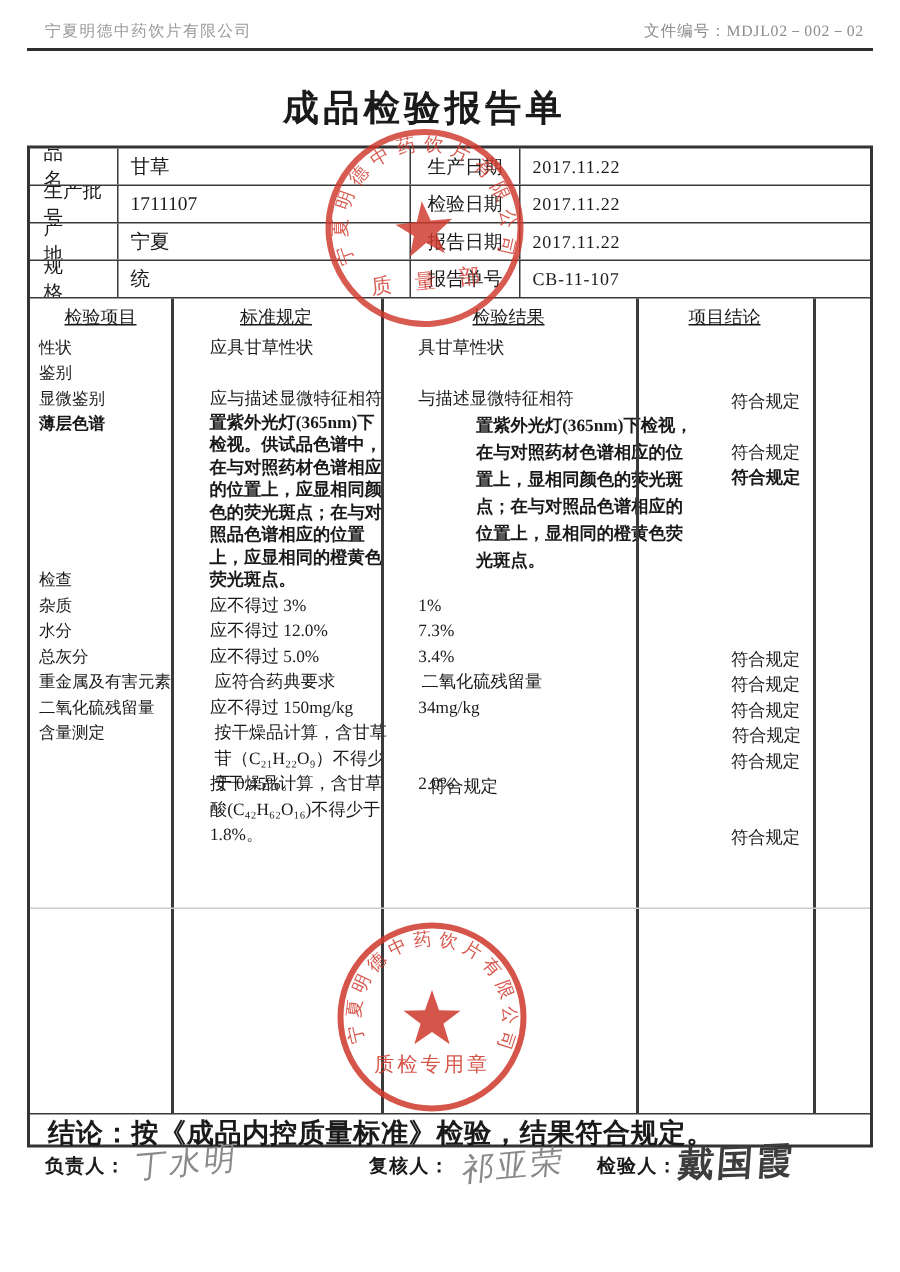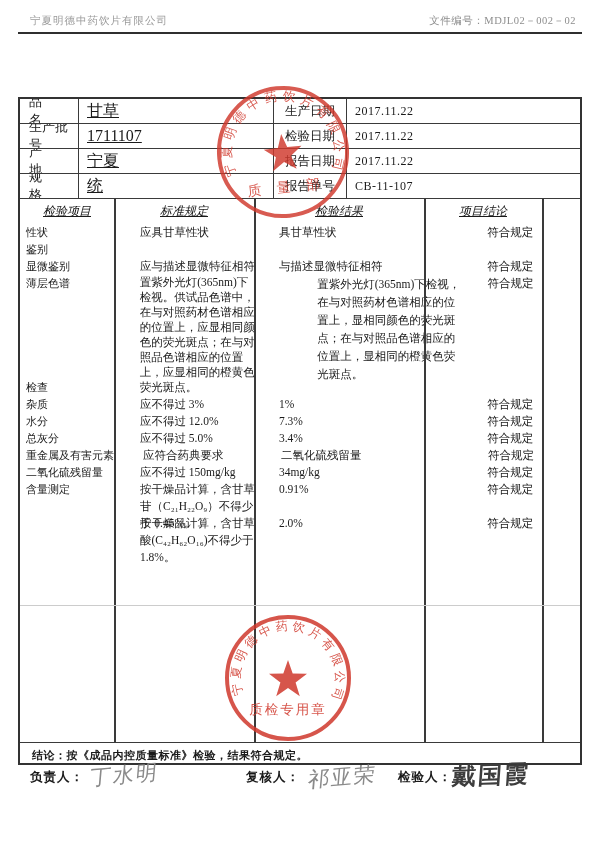--- a/index.html
+++ b/index.html
@@ -14,42 +14,42 @@
   .doc-header .co{position:absolute;left:12px;top:2px;font-size:10.5px;color:#9a9a9a;letter-spacing:1px;}
   .doc-header .no{position:absolute;right:6px;top:2px;font-size:10.5px;color:#8d8d8d;letter-spacing:.5px;margin-left:32px;}
   .title{position:absolute;left:0;top:56px;width:566px;text-align:center;
     font-size:24px;font-weight:bold;letter-spacing:3px;}
   
   .frame{position:absolute;left:18px;top:97px;width:564px;height:668px;
     border:2px solid #333;box-sizing:border-box;font-size:12px;}
   .irow{position:relative;display:flex;height:25px;border-bottom:1.5px solid #3a3a3a;box-sizing:border-box;}
   .icell{box-sizing:border-box;display:flex;align-items:center;overflow:hidden;}
   .ic1{width:59px;border-right:1.5px solid #3a3a3a;padding-left:9px;font-size:13px;}
-  .ic2{width:195px;border-right:1.5px solid #3a3a3a;padding-left:8px;font-size:16px;text-decoration:underline;}
+  .ic2{width:195px;border-right:1.5px solid #3a3a3a;padding-left:8px;font-size:13px;}
   .ic3{width:73px;border-right:1.5px solid #3a3a3a;justify-content:center;font-size:12.5px;}
   .ic4{flex:1;padding-left:8px;font-size:12px;letter-spacing:.5px;}
   
   .mhead{display:flex;height:25px;box-sizing:border-box;}
   .mhead .h{display:flex;align-items:center;justify-content:center;box-sizing:border-box;}
-  .mhead .h span{text-decoration:underline;font-size:12px;font-style:italic;}
+  .mhead .h span{text-decoration:underline;font-size:12px;}
   .w1{width:94px;} .w2{width:140px;} .w3{width:170px;} .w4{width:118px;} .w5{flex:1;}
   .mbody{position:relative;height:518px;overflow:hidden;}
   .mrow{display:flex;box-sizing:border-box;gap:13px;}
   .mcell{box-sizing:border-box;font-size:11.5px;line-height:17px;overflow:visible;}
   .mc1{width:94px;padding-left:6px;font-size:11px;white-space:nowrap;}
   .mc2{width:140px;padding-left:16px;padding-right:4px;}
   .mc3{width:202px;padding-left:6px;padding-right:4px;}
-  .mc4{width:102px;padding-left:6px;}
+  .mc4{width:102px;padding-left:6px;margin-top:36px;}
   
   .colrule{position:absolute;width:1.5px;background:#3a3a3a;top:100px;height:543px;}
   .cr1{left:94px;} .cr2{left:234px;} .cr3{left:404px;} .cr4{left:522px;}
   .faintline{position:absolute;left:0;top:506px;width:100%;height:1px;background:#cccccc;}
   .conclusion-row{position:absolute;left:0;top:643px;width:100%;height:25px;
     border-top:1.5px solid #3a3a3a;box-sizing:border-box;display:flex;align-items:center;
-    padding-left:12px;font-size:11px;font-weight:bold;letter-spacing:.5px;}
+    padding-left:12px;font-size:18px;font-weight:bold;letter-spacing:.5px;}
   
   .stamp{position:absolute;pointer-events:none;}
   .stamp-top{left:213px;top:82px;transform:rotate(-6deg);opacity:.82;}
   .stamp-bottom{left:218px;top:608px;opacity:.85;}
   
   .sigrow{position:absolute;left:0;top:763px;width:600px;height:60px;font-size:12.5px;}
   .siglabel{position:absolute;top:6px;font-weight:bold;letter-spacing:1px;}
   .sig{position:absolute;top:0px;font-size:21px;color:#8a8a8a;
     transform:rotate(-5deg) skewX(-10deg);letter-spacing:2px;white-space:nowrap;}
   .sig.dark{color:#3d3d3d;font-size:24px;font-weight:bold;transform:rotate(-2deg) skewX(-6deg);}
@@ -57,20 +57,21 @@
 </head>
 <body>
 
 <div class="page">
 
   <div class="doc-header">
     <span class="co">宁夏明德中药饮片有限公司</span>
     <span class="no">文件编号：MDJL02－002－02</span>
   </div>
 
+  <div class="title">成品检验报告单</div>
 
   <div class="frame">
 
     <div class="irow">
       <div class="icell ic1">品　　名</div>
       <div class="icell ic2">甘草</div>
       <div class="icell ic3">生产日期</div>
       <div class="icell ic4">2017.11.22</div>
     </div>
     <div class="irow">
@@ -120,21 +121,21 @@
           <div class="mcell mc2"></div>
           <div class="mcell mc3"></div>
           <div class="mcell mc4"></div>
         </div>
         <div class="mrow" style="height: 17px;">
           <div class="mcell mc1">显微鉴别</div>
           <div class="mcell mc2">应与描述显微特征相符</div>
           <div class="mcell mc3">与描述显微特征相符</div>
           <div class="mcell mc4">符合规定</div>
         </div>
-        <div class="mrow" style="height: 104px;">
+        <div class="mrow" style="height: 104px; font-weight: bold;">
           <div class="mcell mc1">薄层色谱</div>
           <div class="mcell mc2" style="line-height: 15px;">置紫外光灯(365nm)下检视。供试品色谱中，在与对照药材色谱相应的位置上，应显相同颜色的荧光斑点；在与对照品色谱相应的位置上，应显相同的橙黄色荧光斑点。</div>
           <div class="mcell mc3" style="line-height: 18px; padding-left: 45px;">置紫外光灯(365nm)下检视，在与对照药材色谱相应的位置上，显相同颜色的荧光斑点；在与对照品色谱相应的位置上，显相同的橙黄色荧光斑点。</div>
           <div class="mcell mc4">符合规定</div>
         </div>
         <div class="mrow" style="height: 17px;">
           <div class="mcell mc1">检查</div>
           <div class="mcell mc2"></div>
           <div class="mcell mc3"></div>
           <div class="mcell mc4"></div>
@@ -165,21 +166,20 @@
         </div>
         <div class="mrow" style="height: 17px;">
           <div class="mcell mc1">二氧化硫残留量</div>
           <div class="mcell mc2">应不得过 150mg/kg</div>
           <div class="mcell mc3">34mg/kg</div>
           <div class="mcell mc4">符合规定</div>
         </div>
         <div class="mrow" style="height: 34px;">
           <div class="mcell mc1">含量测定</div>
           <div class="mcell mc2">按干燥品计算，含甘草苷（C₂₁H₂₂O₉）不得少于 0.45%。</div>
-          <div class="mcell mc3">0.91%</div>
           <div class="mcell mc4">符合规定</div>
         </div>
         <div class="mrow" style="height: 40px;">
           <div class="mcell mc1"></div>
           <div class="mcell mc2">按干燥品计算，含甘草酸(C₄₂H₆₂O₁₆)不得少于 1.8%。</div>
           <div class="mcell mc3">2.0%</div>
           <div class="mcell mc4">符合规定</div>
         </div>
       </div>
 

